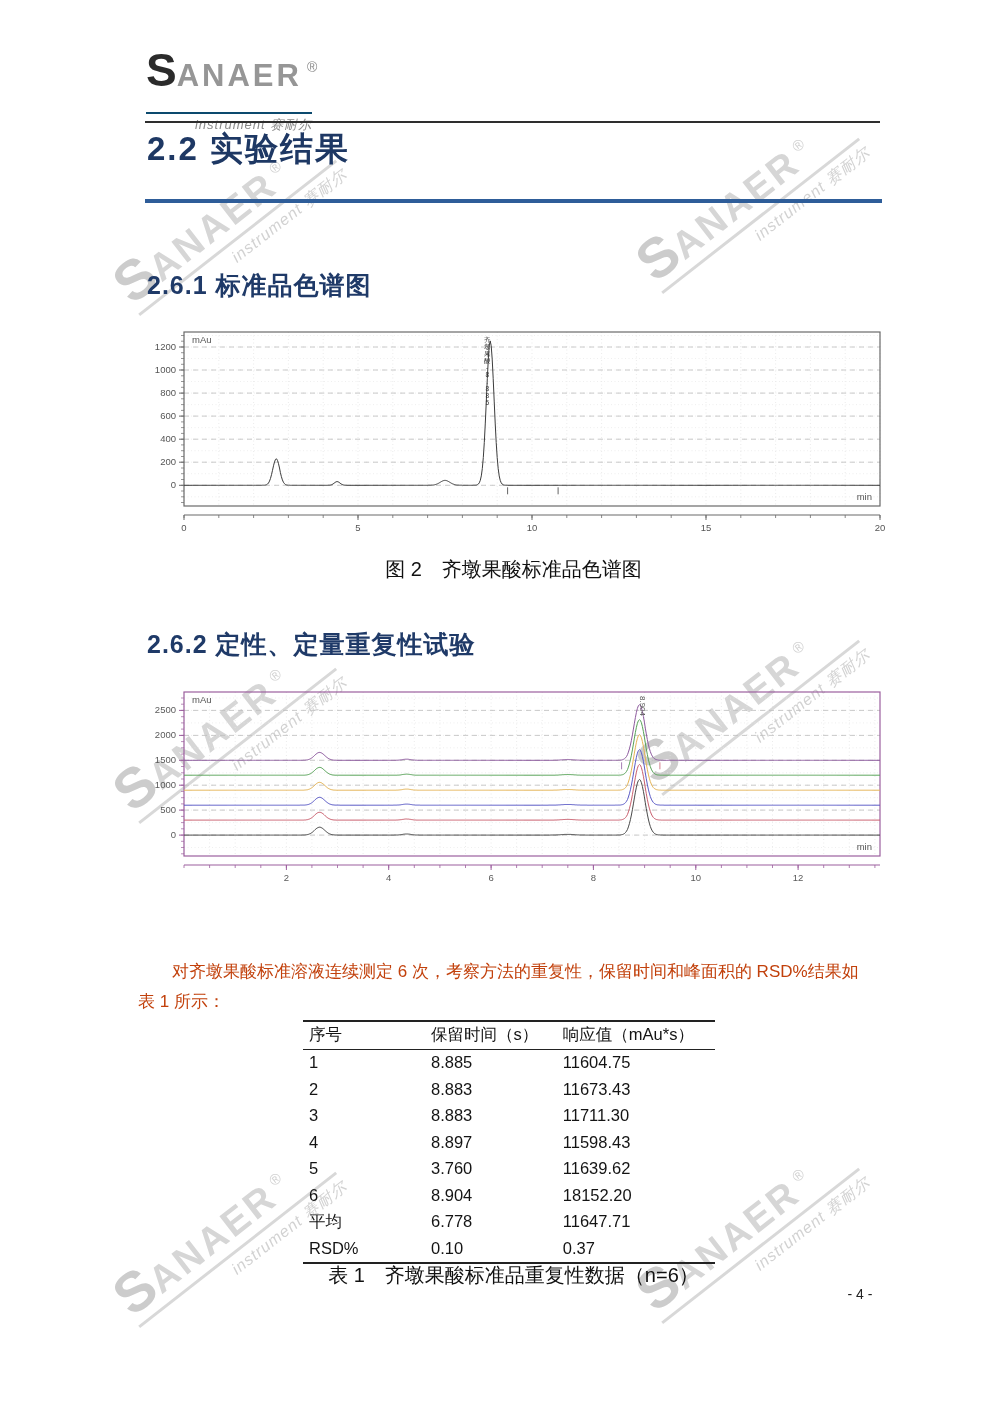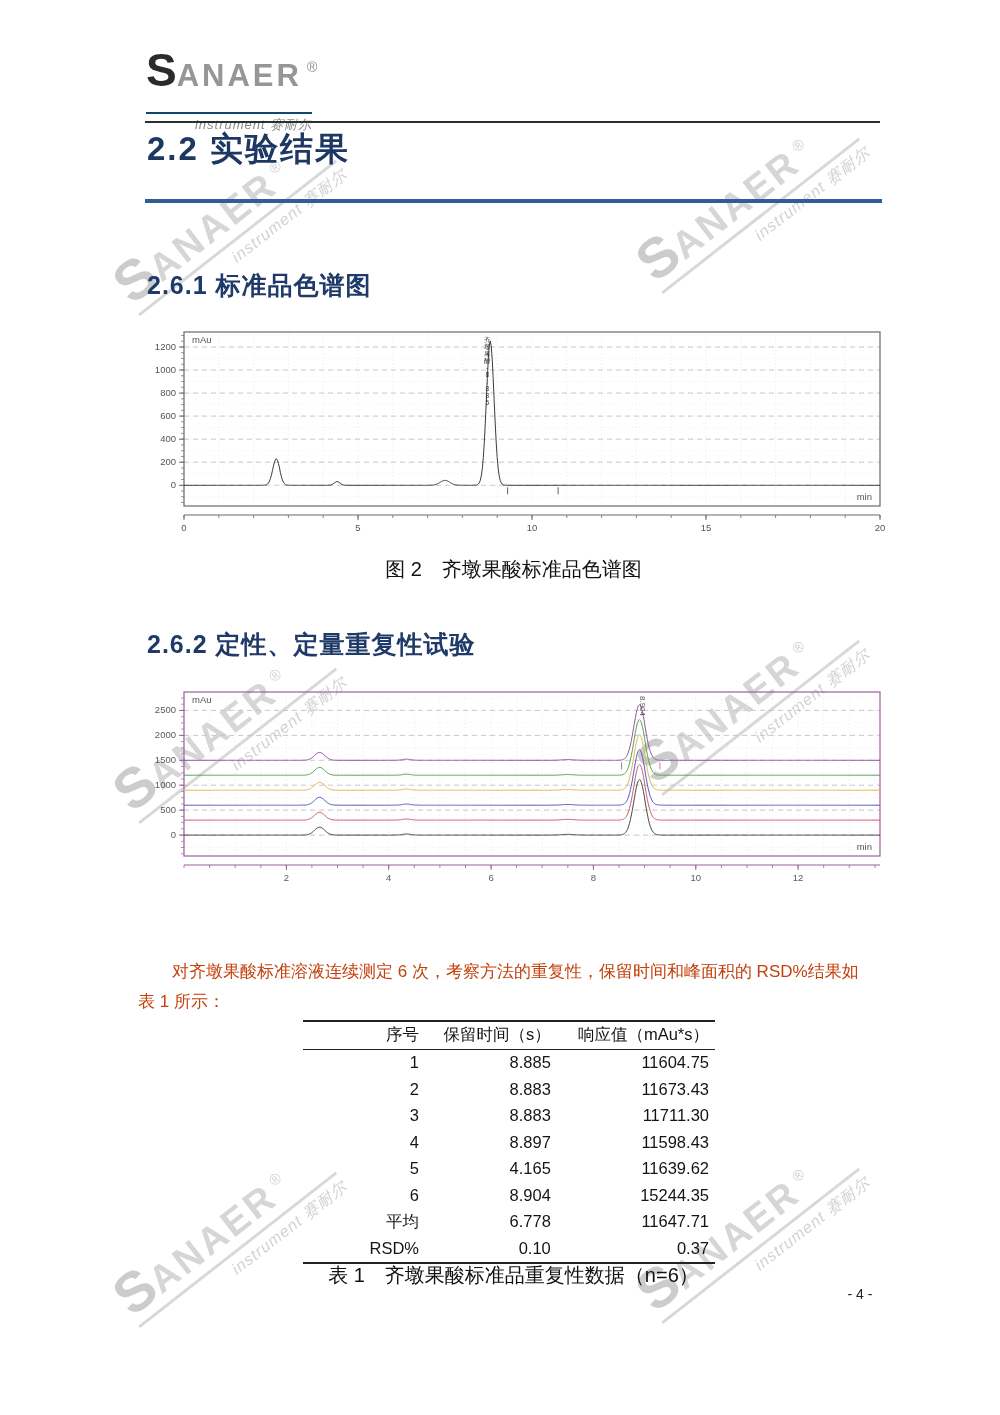--- a/index.html
+++ b/index.html
@@ -39,21 +39,21 @@
   
   .caption{position:absolute;left:145px;width:737px;text-align:center;font-size:20px;color:#111;z-index:2;}
   .cap-fig2{top:556px;}
   .cap-fig3{top:912px;}
   .para{position:absolute;left:138px;top:957px;width:732px;font-size:17px;line-height:1.75;color:#c2410c;text-indent:2em;z-index:2;}
 
   
   .tblwrap{position:absolute;left:303px;top:1020px;width:412px;z-index:1;}
   table.rep{border-collapse:collapse;width:100%;border-top:2px solid #222;border-bottom:2px solid #222;background:transparent;}
   table.rep th{border-bottom:1.5px solid #222;font-weight:normal;}
-  table.rep th,table.rep td{height:26.5px;padding:0 6px;font-size:16.5px;text-align:right;color:#141414;}
+  table.rep th,table.rep td{height:26.5px;padding:0 6px;font-size:16.5px;text-align:left;color:#141414;}
   table.rep th:first-child,table.rep td:first-child{width:110px;}
 
   .cap-table{top:1262px;}
   .pagenum{position:absolute;left:810px;top:1286px;width:100px;text-align:center;font-size:14px;color:#222;z-index:2;}
 </style>
 </head>
 <body>
 
 <div class="page">
 
@@ -410,27 +410,27 @@
             <td>8.883</td>
             <td>11711.30</td>
           </tr>
           <tr>
             <td>4</td>
             <td>8.897</td>
             <td>11598.43</td>
           </tr>
           <tr>
             <td>5</td>
-            <td>4.165</td>
+            <td>3.760</td>
             <td>11639.62</td>
           </tr>
           <tr>
             <td>6</td>
             <td>8.904</td>
-            <td>15244.35</td>
+            <td>18152.20</td>
           </tr>
           <tr>
             <td>平均</td>
             <td>6.778</td>
             <td>11647.71</td>
           </tr>
           <tr>
             <td>RSD%</td>
             <td>0.10</td>
             <td>0.37</td>

